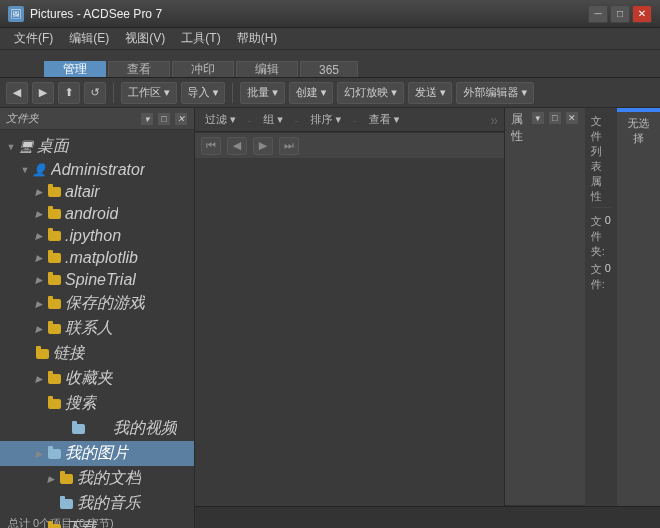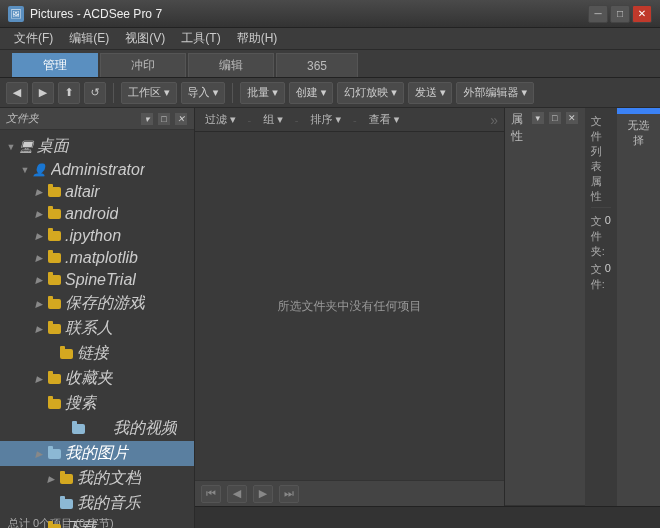--- a/index.html
+++ b/index.html
@@ -80,29 +80,29 @@
     #top-tabs {
       background: #3c3c3c;
       height: 28px;
       display: flex;
       align-items: flex-end;
       padding: 0 300px 0 0;
       border-bottom: 1px solid #222;
       justify-content: flex-end;
     }
     .top-tab {
-      padding: 4px 30px;
+      padding: 4px 18px;
       font-size: 12px;
       color: #bbb;
       background: #4a4a4a;
       border: 1px solid #555;
       border-bottom: none;
       cursor: pointer;
       margin-right: 2px;
-      height: 24px;
+      height: 16px;
       display: flex;
       align-items: center;
     }
     .top-tab.active {
       background: #5a8fc0;
       color: white;
       border-color: #5a8fc0;
     }
 
     
@@ -371,21 +371,21 @@
       color: #bbb;
       margin-bottom: 3px;
     }
     .prop-label { color: #aaa; }
     .prop-value { color: #ccc; }
     #right-panel-footer {
       background: #444;
       padding: 4px 6px;
       font-size: 11px;
       color: #bbb;
-      border-top: 6px solid #3b82f6;
+      border-top: 4px solid #3b82f6;
       text-align: center;
     }
 
     
     #status-bar {
       background: #333;
       height: 33px;
       display: flex;
       align-items: center;
       padding: 0 8px;
@@ -422,20 +422,21 @@
 <div id="menu-bar">
   <span class="menu-item">文件(F)</span>
   <span class="menu-item">编辑(E)</span>
   <span class="menu-item">视图(V)</span>
   <span class="menu-item">工具(T)</span>
   <span class="menu-item">帮助(H)</span>
 </div>
 
 <div id="top-tabs">
   <div class="top-tab active">管理</div>
+  <div class="top-tab">查看</div>
   <div class="top-tab">冲印</div>
   <div class="top-tab">编辑</div>
   <div class="top-tab">365</div>
 </div>
 
 <div id="toolbar">
   <div class="toolbar-nav-btn">◀</div>
   <div class="toolbar-nav-btn">▶</div>
   <div class="toolbar-nav-btn">⬆</div>
   <div class="toolbar-nav-btn">↺</div>
@@ -541,21 +542,21 @@
         </div>
 
         <div class="tree-item" style="padding-left:32px;">
           <span class="tree-expander">▶</span>
           <span class="tree-icon">
               <div class="folder-icon-sm"></div>
             </span>
           <span class="tree-label">联系人</span>
         </div>
 
-        <div class="tree-item" style="padding-left:44px;">
+        <div class="tree-item" style="padding-left:20px;">
           <span class="tree-expander"></span>
           <span class="tree-icon">
               <div class="folder-icon-sm"></div>
             </span>
           <span class="tree-label">链接</span>
         </div>
 
         <div class="tree-item" style="padding-left:32px;">
           <span class="tree-expander">▶</span>
           <span class="tree-icon">
@@ -642,23 +643,20 @@
     <div id="filter-bar">
       <span class="filter-item">过滤 ▾</span>
       <span class="filter-sep">-</span>
       <span class="filter-item">组 ▾</span>
       <span class="filter-sep">-</span>
       <span class="filter-item">排序 ▾</span>
       <span class="filter-sep">-</span>
       <span class="filter-item">查看 ▾</span>
       <span style="flex:1"></span>
       <span style="color:#666;cursor:pointer;font-size:14px;">»</span>
-    </div>
-    <div id="middle-content">
-      <span>所选文件夹中没有任何项目</span>
     </div>
     <div id="middle-bottom-bar">
       <div class="bottom-nav-btn">⏮</div>
       <div class="bottom-nav-btn">◀</div>
       <div class="bottom-nav-btn">▶</div>
       <div class="bottom-nav-btn">⏭</div>
     </div>
   </div>
 
   <div id="right-panel">

